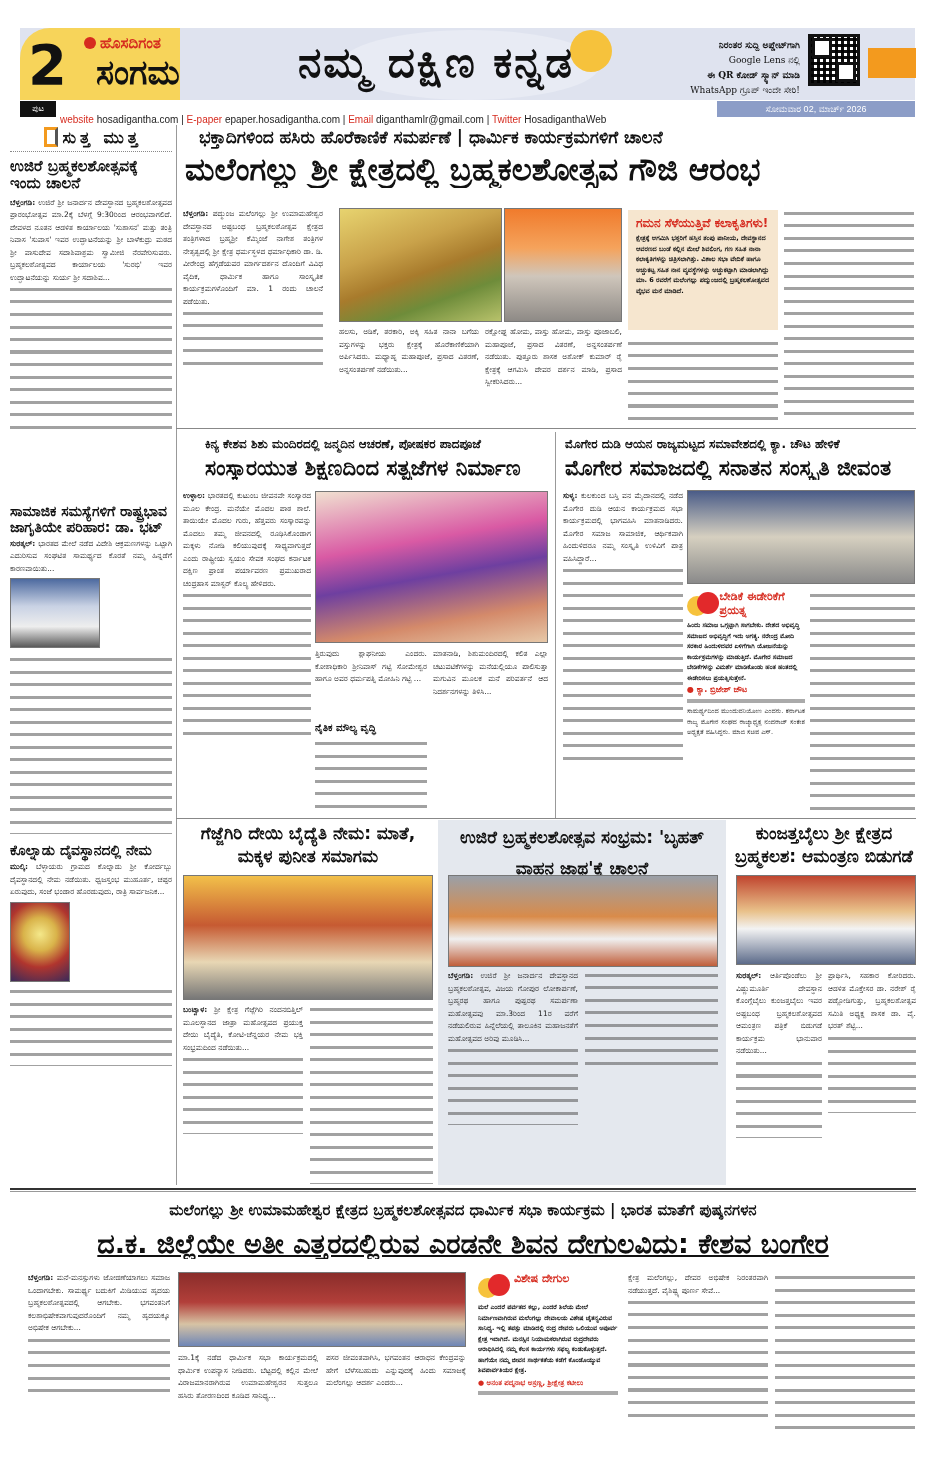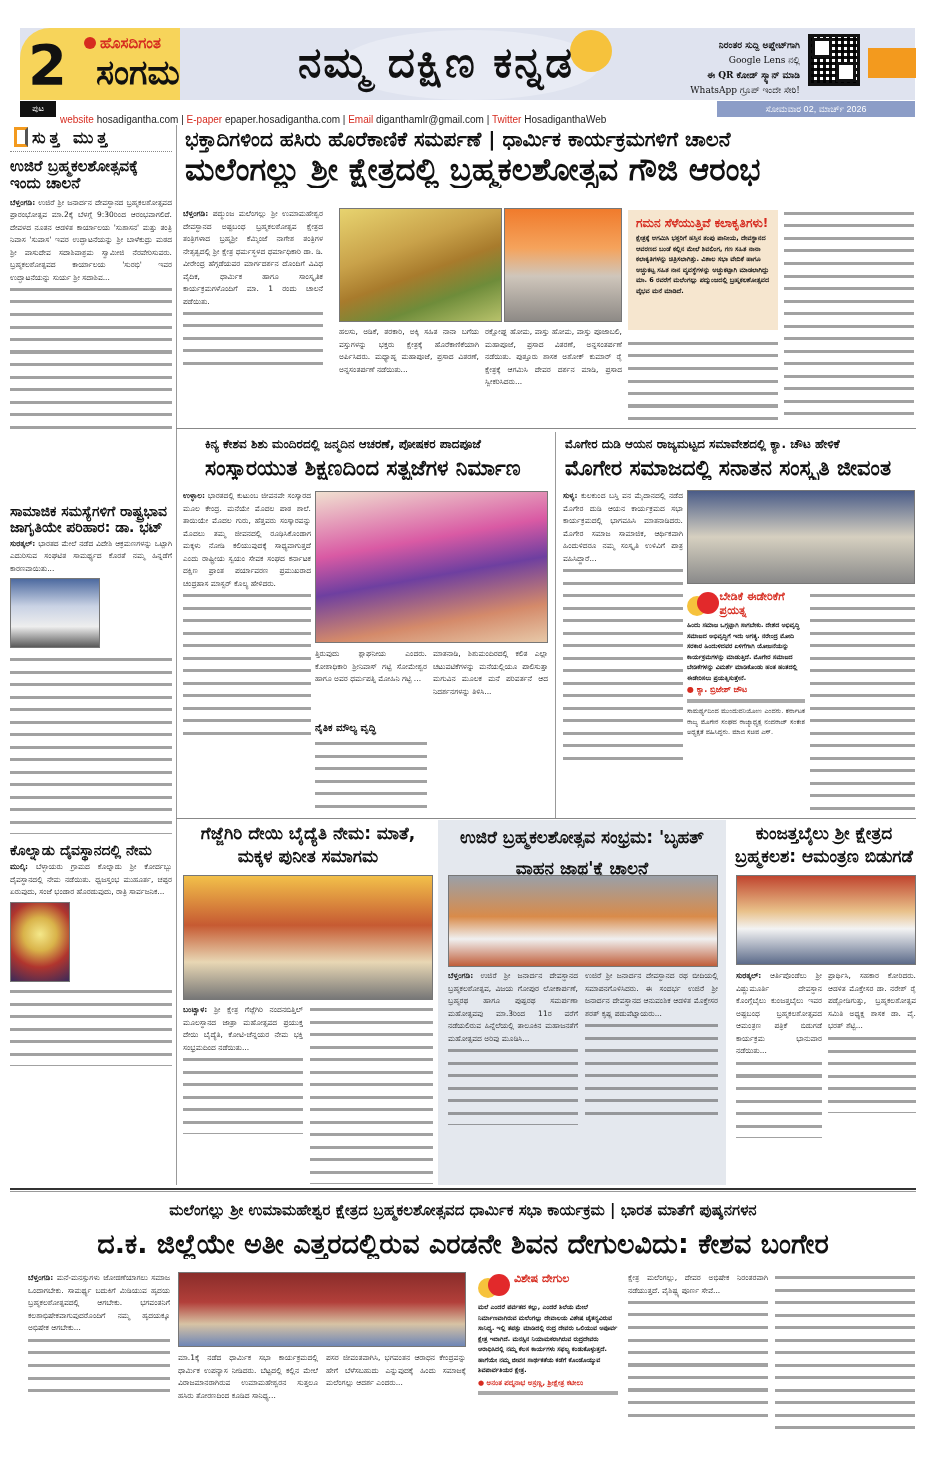--- a/index.html
+++ b/index.html
@@ -25,21 +25,21 @@
   .infobar { left: 20px; top: 101px; width: 895px; height: 16px; font: 10px "Liberation Sans", sans-serif; line-height: 16px; }
   .infobar .dept { position:absolute; left:0; top:0; width: 36px; height:16px; background:#111; color:#fff; text-align:center; font-size: 8px; }
   .infobar .links { position:absolute; left: 40px; top:0; width: 620px; color:#222; white-space: nowrap; margin-top: 11px; }
   .infobar .links .lbl { color: #d62b1f; }
   .infobar .date { position:absolute; right:0; top:0; width: 198px; height:16px; background:#8c9dc7; color:#fff; text-align:center; font-size: 9px; }
   
   .vline { width: 1px; background: #999; }
   .hline { height: 1px; background: #888; }
   .dblline { height: 4px; border-top: 2px solid #333; border-bottom: 1px solid #999; }
   .sidebar { left: 10px; top: 125px; width: 162px; }
-  .side-logo { font: bold 16px "DejaVu Sans", sans-serif; letter-spacing: 4px; text-align: left; padding: 2px 0 4px; border-bottom: 1px dotted #888; }
+  .side-logo { font: bold 16px "DejaVu Sans", sans-serif; letter-spacing: 4px; text-align: center; padding: 2px 0 4px; border-bottom: 1px dotted #888; }
   .side-logo .door { display:inline-block; width: 14px; height: 20px; border: 3px solid #f39a1e; border-right-color:#555; vertical-align: -4px; margin: 0 4px; }
   .kh { font-weight: bold; font-family: "DejaVu Sans", sans-serif; color: #111; line-height: 1.15; }
   .body-text { font: 7.5px "DejaVu Sans", sans-serif; line-height: 12.5px; color: #222; text-align: justify; }
   .body-text b { font-weight: bold; }
   .filler { background: repeating-linear-gradient(180deg, transparent 0 4px, #555 4px 7px, transparent 7px 12.5px); opacity: .55; }
   .photo { background: #999; border: 1px solid #777; }
   .photo-market { background: linear-gradient(160deg,#e7d36f 0%,#c9a24a 35%,#a87b2c 55%,#6e8c3a 75%,#b8c26b 100%); }
   .photo-street { background: linear-gradient(180deg,#f07b2c 0%,#f5a35c 35%,#cfc6bb 60%,#8e8a86 100%); }
   .photo-ritual { background: linear-gradient(170deg,#f0e0d0 0%,#d95aa4 35%,#6e3fa0 55%,#d48a6a 80%,#e7c8a8 100%); }
   .photo-stage { background: linear-gradient(180deg,#8a2d2a 0%,#b23f3a 40%,#d7c3a4 70%,#6e86b7 100%); }
@@ -109,21 +109,21 @@
   <div class="kh" style="font-size:14px; margin-top:6px;">ಸಾಮಾಜಿಕ ಸಮಸ್ಯೆಗಳಿಗೆ ರಾಷ್ಟ್ರಭಾವ ಜಾಗೃತಿಯೇ ಪರಿಹಾರ: ಡಾ. ಭಟ್</div>
   <div class="body-text" style="margin-top:3px;"><b>ಸುರತ್ಕಲ್:</b> <span>ಭಾರತದ ಮೇಲೆ ನಡೆದ ವಿದೇಶಿ ಆಕ್ರಮಣಗಳನ್ನು ಒಟ್ಟಾಗಿ ಎದುರಿಸುವ ಸಂಘಟಿತ ಸಾಮರ್ಥ್ಯದ ಕೊರತೆ ನಮ್ಮ ಹಿನ್ನಡೆಗೆ ಕಾರಣವಾಯಿತು...</span></div>
   <div class="photo photo-people" style="width:90px; height:70px; margin-top:3px;"></div>
   <div class="filler" style="height:180px; margin-top:6px;"></div>
   <div class="kh" style="font-size:14px; margin-top:8px;">ಕೊಲ್ನಾಡು ದೈವಸ್ಥಾನದಲ್ಲಿ ನೇಮ</div>
   <div class="body-text" style="margin-top:3px;"><b>ಮುಲ್ಕಿ:</b> <span>ಬೆಳ್ಳಾಯರು ಗ್ರಾಮದ ಕೊಲ್ನಾಡು ಶ್ರೀ ಕೋರ್ದಬ್ಬು ದೈವಸ್ಥಾನದಲ್ಲಿ ನೇಮ ನಡೆಯಿತು. ಧ್ವಜಸ್ತಂಭ ಮುಹೂರ್ತ, ಚಪ್ಪರ ಏರುವುದು, ಸಂಜೆ ಭಂಡಾರ ಹೊರಡುವುದು, ರಾತ್ರಿ ಸಾರ್ವಜನಿಕ...</span></div>
   <div class="photo photo-theyyam" style="width:60px; height:80px; margin-top:3px;"></div>
   <div class="filler" style="height:80px; margin-top:4px;"></div>
 </div>
 
-<div class="abs kh" style="left:185px; top:128px; width:730px; font-size:20px;">ಭಕ್ತಾದಿಗಳಿಂದ ಹಸಿರು ಹೊರೆಕಾಣಿಕೆ ಸಮರ್ಪಣೆ | ಧಾರ್ಮಿಕ ಕಾರ್ಯಕ್ರಮಗಳಿಗೆ ಚಾಲನೆ</div>
+<div class="abs kh" style="left:199px; top:128px; width:730px; font-size:17px;">ಭಕ್ತಾದಿಗಳಿಂದ ಹಸಿರು ಹೊರೆಕಾಣಿಕೆ ಸಮರ್ಪಣೆ | ಧಾರ್ಮಿಕ ಕಾರ್ಯಕ್ರಮಗಳಿಗೆ ಚಾಲನೆ</div>
 <div class="abs kh" style="left:185px; top:152px; width:730px; font-size:31px; white-space:nowrap; overflow:hidden;">ಮಲೆಂಗಲ್ಲು ಶ್ರೀ ಕ್ಷೇತ್ರದಲ್ಲಿ ಬ್ರಹ್ಮಕಲಶೋತ್ಸವ ಗೌಜಿ ಆರಂಭ</div>
 <div class="abs body-text" style="left:183px; top:208px; width:140px; height:216px; overflow:hidden;"><b>ಬೆಳ್ತಂಗಡಿ:</b> <span>ಪದ್ಮುಂಜ ಮಲೆಂಗಲ್ಲು ಶ್ರೀ ಉಮಾಮಹೇಶ್ವರ ದೇವಸ್ಥಾನದ ಅಷ್ಟಬಂಧ ಬ್ರಹ್ಮಕಲಶೋತ್ಸವ ಕ್ಷೇತ್ರದ ತಂತ್ರಿಗಳಾದ ಬ್ರಹ್ಮಶ್ರೀ ಕೆಮ್ಮಿಂಜೆ ನಾಗೇಶ ತಂತ್ರಿಗಳ ನೇತೃತ್ವದಲ್ಲಿ ಶ್ರೀ ಕ್ಷೇತ್ರ ಧರ್ಮಸ್ಥಳದ ಧರ್ಮಾಧಿಕಾರಿ ಡಾ. ಡಿ. ವೀರೇಂದ್ರ ಹೆಗ್ಗಡೆಯವರ ಮಾರ್ಗದರ್ಶನ ದೊಂದಿಗೆ ವಿವಿಧ ವೈದಿಕ, ಧಾರ್ಮಿಕ ಹಾಗೂ ಸಾಂಸ್ಕೃತಿಕ ಕಾರ್ಯಕ್ರಮಗಳೊಂದಿಗೆ ಮಾ. 1 ರಂದು ಚಾಲನೆ ಪಡೆಯಿತು.</span><div class="filler" style="height:60px;"></div></div>
 <div class="abs photo photo-market" style="left:339px; top:208px; width:163px; height:114px;"></div>
 <div class="abs photo photo-street" style="left:504px; top:208px; width:118px; height:114px;"></div>
 <div class="abs body-text" style="left:339px; top:326px; width:140px; height:98px; overflow:hidden;">ಹಲಸು, ಅಡಿಕೆ, ತರಕಾರಿ, ಅಕ್ಕಿ ಸಹಿತ ನಾನಾ ಬಗೆಯ ವಸ್ತುಗಳನ್ನು ಭಕ್ತರು ಕ್ಷೇತ್ರಕ್ಕೆ ಹೊರೆಕಾಣಿಕೆಯಾಗಿ ಅರ್ಪಿಸಿದರು. ಮಧ್ಯಾಹ್ನ ಮಹಾಪೂಜೆ, ಪ್ರಸಾದ ವಿತರಣೆ, ಅನ್ನಸಂತರ್ಪಣೆ ನಡೆಯಿತು...</div>
 <div class="abs body-text" style="left:485px; top:326px; width:137px; height:98px; overflow:hidden;">ರಕ್ಷೋಘ್ನ ಹೋಮ, ವಾಸ್ತು ಹೋಮ, ವಾಸ್ತು ಪೂಜಾಬಲಿ, ಮಹಾಪೂಜೆ, ಪ್ರಸಾದ ವಿತರಣೆ, ಅನ್ನಸಂತರ್ಪಣೆ ನಡೆಯಿತು. ಪುತ್ತೂರು ಶಾಸಕ ಅಶೋಕ್ ಕುಮಾರ್ ರೈ ಕ್ಷೇತ್ರಕ್ಕೆ ಆಗಮಿಸಿ ದೇವರ ದರ್ಶನ ಮಾಡಿ, ಪ್ರಸಾದ ಸ್ವೀಕರಿಸಿದರು...</div>
 <div class="abs callout" style="left:628px; top:210px; width:150px; height:120px;">
   <div class="callout-title">ಗಮನ ಸೆಳೆಯುತ್ತಿವೆ ಕಲಾಕೃತಿಗಳು!</div>
   <div class="callout-body" style="font-size:6.5px; line-height:10.5px;">ಕ್ಷೇತ್ರಕ್ಕೆ ಆಗಮಿಸಿ ಭಕ್ತರಿಗೆ ಹಸ್ತಿನ ತಂಪು ಪಾನೀಯ, ದೇವಸ್ಥಾನದ ಆವರಣದ ಬಂಡೆ ಕಲ್ಲಿನ ಮೇಲೆ ಶಿವಲಿಂಗ, ಗಣ ಸಹಿತ ನಾನಾ ಕಲಾಕೃತಿಗಳನ್ನು ಚಿತ್ರಿಸಲಾಗಿತ್ತು. ವಿಶಾಲ ಸಭಾ ವೇದಿಕೆ ಹಾಗೂ ಅಚ್ಚುಕಟ್ಟ ಸಹಿತ ನಾನ ವ್ಯವಸ್ಥೆಗಳನ್ನು ಅಚ್ಚುಕಟ್ಟಾಗಿ ಮಾಡಲಾಗಿದ್ದು ಮಾ. 6 ರವರೆಗೆ ಮಲೆಂಗಲ್ಲು ಪದ್ಮುಂಜದಲ್ಲಿ ಬ್ರಹ್ಮಕಲಶೋತ್ಸವದ ವೈಭವ ಮನೆ ಮಾಡಿದೆ.</div>
 </div>
@@ -157,29 +157,29 @@
 
 <div class="abs kh" style="left:183px; top:822px; width:250px; font-size:17px; text-align:center; line-height:23px;">ಗೆಜ್ಜೆಗಿರಿ ದೇಯಿ ಬೈದ್ಯೆತಿ ನೇಮ: ಮಾತೆ, ಮಕ್ಕಳ ಪುನೀತ ಸಮಾಗಮ</div>
 <div class="abs photo photo-temple" style="left:183px; top:875px; width:250px; height:125px;"></div>
 <div class="abs body-text" style="left:183px; top:1004px; width:120px; height:180px; overflow:hidden;"><b>ಬಂಟ್ವಾಳ:</b> <span>ಶ್ರೀ ಕ್ಷೇತ್ರ ಗೆಜ್ಜೆಗಿರಿ ನಂದನಬಿತ್ತಿಲ್ ಮೂಲಸ್ಥಾನದ ಜಾತ್ರಾ ಮಹೋತ್ಸವದ ಪ್ರಯುಕ್ತ ದೇಯಿ ಬೈದ್ಯೆತಿ, ಕೋಟಿ-ಚೆನ್ನಯರ ನೇಮ ಭಕ್ತಿ ಸಂಭ್ರಮದಿಂದ ನಡೆಯಿತು...</span><div class="filler" style="height:80px;"></div></div>
 <div class="abs filler" style="left:310px; top:1004px; width:123px; height:180px;"></div>
 
 <div class="abs shade" style="left:438px; top:820px; width:288px; height:365px;"></div>
 <div class="abs kh" style="left:442px; top:822px; width:280px; font-size:17px; text-align:center; line-height:31px;">ಉಜಿರೆ ಬ್ರಹ್ಮಕಲಶೋತ್ಸವ ಸಂಭ್ರಮ: 'ಬೃಹತ್ ವಾಹನ ಜಾಥ'ಕ್ಕೆ ಚಾಲನೆ</div>
 <div class="abs photo photo-crowd" style="left:448px; top:875px; width:270px; height:92px;"></div>
 <div class="abs body-text" style="left:448px; top:970px; width:130px; height:212px; overflow:hidden;"><b>ಬೆಳ್ತಂಗಡಿ:</b> <span>ಉಜಿರೆ ಶ್ರೀ ಜನಾರ್ದನ ದೇವಸ್ಥಾನದ ಬ್ರಹ್ಮಕಲಶೋತ್ಸವ, ವಿಜಯ ಗೋಪುರ ಲೋಕಾರ್ಪಣೆ, ಬ್ರಹ್ಮರಥ ಹಾಗೂ ಪುಷ್ಪರಥ ಸಮರ್ಪಣಾ ಮಹೋತ್ಸವವು ಮಾ.3ರಿಂದ 11ರ ವರೆಗೆ ನಡೆಯಲಿರುವ ಹಿನ್ನೆಲೆಯಲ್ಲಿ ತಾಲೂಕಿನ ಮಹಾಜನತೆಗೆ ಮಹೋತ್ಸವದ ಅರಿವು ಮೂಡಿಸಿ...</span><div class="filler" style="height:80px;"></div></div>
-<div class="abs body-text" style="left:585px; top:970px; width:133px; height:212px; overflow:hidden;"><span>ಉಜಿರೆ ಶ್ರೀ ಜನಾರ್ದನ ದೇವಸ್ಥಾನದ ರಥ ಬೀದಿಯಲ್ಲಿ ಸಮಾಪನಗೊಳಿಸಿದರು. ಈ ಸಂದರ್ಭ ಉಜಿರೆ ಶ್ರೀ ಜನಾರ್ದನ ದೇವಸ್ಥಾನದ ಆನುವಂಶಿಕ ಆಡಳಿತ ಮೊಕ್ತೇಸರ ಶರತ್ ಕೃಷ್ಣ ಪಡುವೆಟ್ನಾಯರು...</span><div class="filler" style="height:100px;"></div></div>
+<div class="abs body-text" style="left:585px; top:970px; width:133px; height:212px; overflow:hidden;"><div class="filler" style="height:100px;"></div></div>
 
 <div class="abs kh" style="left:732px; top:822px; width:184px; font-size:17px; text-align:center; line-height:23px;">ಕುಂಜತ್ತಬೈಲು ಶ್ರೀ ಕ್ಷೇತ್ರದ ಬ್ರಹ್ಮಕಲಶ: ಆಮಂತ್ರಣ ಬಿಡುಗಡೆ</div>
 <div class="abs photo photo-release" style="left:736px; top:875px; width:180px; height:90px;"></div>
 <div class="abs body-text" style="left:736px; top:970px; width:86px; height:212px; overflow:hidden;"><b>ಸುರತ್ಕಲ್:</b> <span>ಆರ್ತಿಪೊಂಡೆಲು ಶ್ರೀ ವಿಷ್ಣುಮೂರ್ತಿ ದೇವಸ್ಥಾನ ಕೊಂಗ್ಗೆಬೈಲು ಕುಂಜತ್ತಬೈಲು ಇವರ ಅಷ್ಟಬಂಧ ಬ್ರಹ್ಮಕಲಶೋತ್ಸವದ ಆಮಂತ್ರಣ ಪತ್ರಿಕೆ ಬಿಡುಗಡೆ ಕಾರ್ಯಕ್ರಮ ಭಾನುವಾರ ನಡೆಯಿತು...</span><div class="filler" style="height:80px;"></div></div>
 <div class="abs body-text" style="left:828px; top:970px; width:88px; height:212px; overflow:hidden;"><span>ಪ್ರಾರ್ಥಿಸಿ, ಸಹಕಾರ ಕೋರಿದರು. ಆಡಳಿತ ಮೊಕ್ತೇಸರ ಡಾ. ನರೇಶ್ ರೈ ಪಡ್ಡೋಡಿಗುತ್ತು, ಬ್ರಹ್ಮಕಲಶೋತ್ಸವ ಸಮಿತಿ ಅಧ್ಯಕ್ಷ ಶಾಸಕ ಡಾ. ವೈ. ಭರತ್ ಶೆಟ್ಟಿ...</span><div class="filler" style="height:80px;"></div></div>
 
 <div class="abs kh" style="left:10px; top:1202px; width:906px; font-size:15px; text-align:center;">ಮಲೆಂಗಲ್ಲು ಶ್ರೀ ಉಮಾಮಹೇಶ್ವರ ಕ್ಷೇತ್ರದ ಬ್ರಹ್ಮಕಲಶೋತ್ಸವದ ಧಾರ್ಮಿಕ ಸಭಾ ಕಾರ್ಯಕ್ರಮ | ಭಾರತ ಮಾತೆಗೆ ಪುಷ್ಶನಗಳನ</div>
-<div class="abs kh" style="left:10px; top:1228px; width:906px; font-size:27px; text-align:center; white-space:nowrap; overflow:hidden;">ದ.ಕ. ಜಿಲ್ಲೆಯೇ ಅತೀ ಎತ್ತರದಲ್ಲಿರುವ ಎರಡನೇ ಶಿವನ ದೇಗುಲವಿದು: ಕೇಶವ ಬಂಗೇರ</div>
+<div class="abs kh" style="left:10px; top:1228px; width:906px; font-size:27px; text-align:center; white-space:nowrap; overflow:hidden;text-decoration:underline;">ದ.ಕ. ಜಿಲ್ಲೆಯೇ ಅತೀ ಎತ್ತರದಲ್ಲಿರುವ ಎರಡನೇ ಶಿವನ ದೇಗುಲವಿದು: ಕೇಶವ ಬಂಗೇರ</div>
 <div class="abs body-text" style="left:28px; top:1272px; width:142px; height:160px; overflow:hidden;"><b>ಬೆಳ್ತಂಗಡಿ:</b> <span>ಮನೆ-ಮನಸ್ಸುಗಳು ಜೋಡಣೆಯಾಗಲು ಸಮಾಜ ಒಂದಾಗಬೇಕು. ಸಾಮರ್ಥ್ಯ ಬದುಕಿಗೆ ಮಿಡಿಯುವ ಹೃದಯ ಬ್ರಹ್ಮಕಲಶೋತ್ಸವದಲ್ಲಿ ಆಗಬೇಕು. ಭಗವಂತನಿಗೆ ಕಲಶಾಭಿಷೇಕವಾಗುವುದರೊಂದಿಗೆ ನಮ್ಮ ಹೃದಯಕ್ಕೂ ಅಭಿಷೇಕ ಆಗಬೇಕು...</span><div class="filler" style="height:60px;"></div></div>
 <div class="abs photo photo-stage" style="left:178px; top:1272px; width:288px; height:75px;"></div>
 <div class="abs body-text" style="left:178px; top:1352px; width:140px; height:80px; overflow:hidden;">ಮಾ.1ಕ್ಕೆ ನಡೆದ ಧಾರ್ಮಿಕ ಸಭಾ ಕಾರ್ಯಕ್ರಮದಲ್ಲಿ ಧಾರ್ಮಿಕ ಉಪನ್ಯಾಸ ನೀಡಿದರು. ಬೆಟ್ಟದಲ್ಲಿ ಕಲ್ಲಿನ ಮೇಲೆ ವಿರಾಜಮಾನರಾಗಿರುವ ಉಮಾಮಹೇಶ್ವರನ ಸುತ್ತಲೂ ಹಸಿರು ತೋರಣದಿಂದ ಕೂಡಿದ ಸಾನಿಧ್ಯ...</div>
 <div class="abs body-text" style="left:326px; top:1352px; width:140px; height:80px; overflow:hidden;">ಪಸರ ಜೀವಂತವಾಗಿಸಿ, ಭಗವಂತನ ಆರಾಧನ ಕೇಂದ್ರವನ್ನು ಹೇಗೆ ಬೆಳೆಸಬಹುದು ಎನ್ನುವುದಕ್ಕೆ ಹಿಂದು ಸಮಾಜಕ್ಕೆ ಮಲೆಂಗಲ್ಲು ಆದರ್ಶ ಎಂದರು...</div>
 <div class="abs" style="left:478px; top:1272px; width:140px;">
   <div style="display:flex; gap:4px;">
     <div class="quote-mark"></div>
     <div class="q-title">ವಿಶೇಷ ದೇಗುಲ</div>
   </div>
   <div class="q-body" style="font-size:6.3px; line-height:10.5px;">ಮಲೆ ಎಂದರೆ ಪರ್ವತದ ಕಲ್ಲು, ಎಂದರೆ ಶಿಲೆಯ ಮೇಲೆ ನಿರ್ಮಾಣವಾಗಿರುವ ಮಲೆಂಗಲ್ಲು ದೇವಾಲಯ ವಿಶೇಷ ಚೈತನ್ಯವಿರುವ ಸಾನಿಧ್ಯ. ಇಲ್ಲಿ ತಪಸ್ಸು ಮಾಡಿದಲ್ಲಿ ರುದ್ರ ದೇವರು ಒಲಿಯುವ ಅಪೂರ್ವ ಕ್ಷೇತ್ರ ಇದಾಗಿದೆ. ಮನಸ್ಸಿನ ನಿಯಾಮಕರಾಗಿರುವ ರುದ್ರದೇವರು ಆರಾಧಿಸಿದಲ್ಲಿ ನಮ್ಮ ಕೆಲಸ ಕಾರ್ಯಗಳು ಸಫಲ್ಯ ಕಂಡುಕೊಳ್ಳುತ್ತದೆ. ಹಾಗೆಯೇ ನಮ್ಮ ಜೀವನ ಸಾರ್ಥಕತೆಯ ಕಡೆಗೆ ಕೊಂಡೊಯ್ಯುವ ಶಿವಪಾರ್ವತಿಯರ ಕ್ಷೇತ್ರ.</div>

